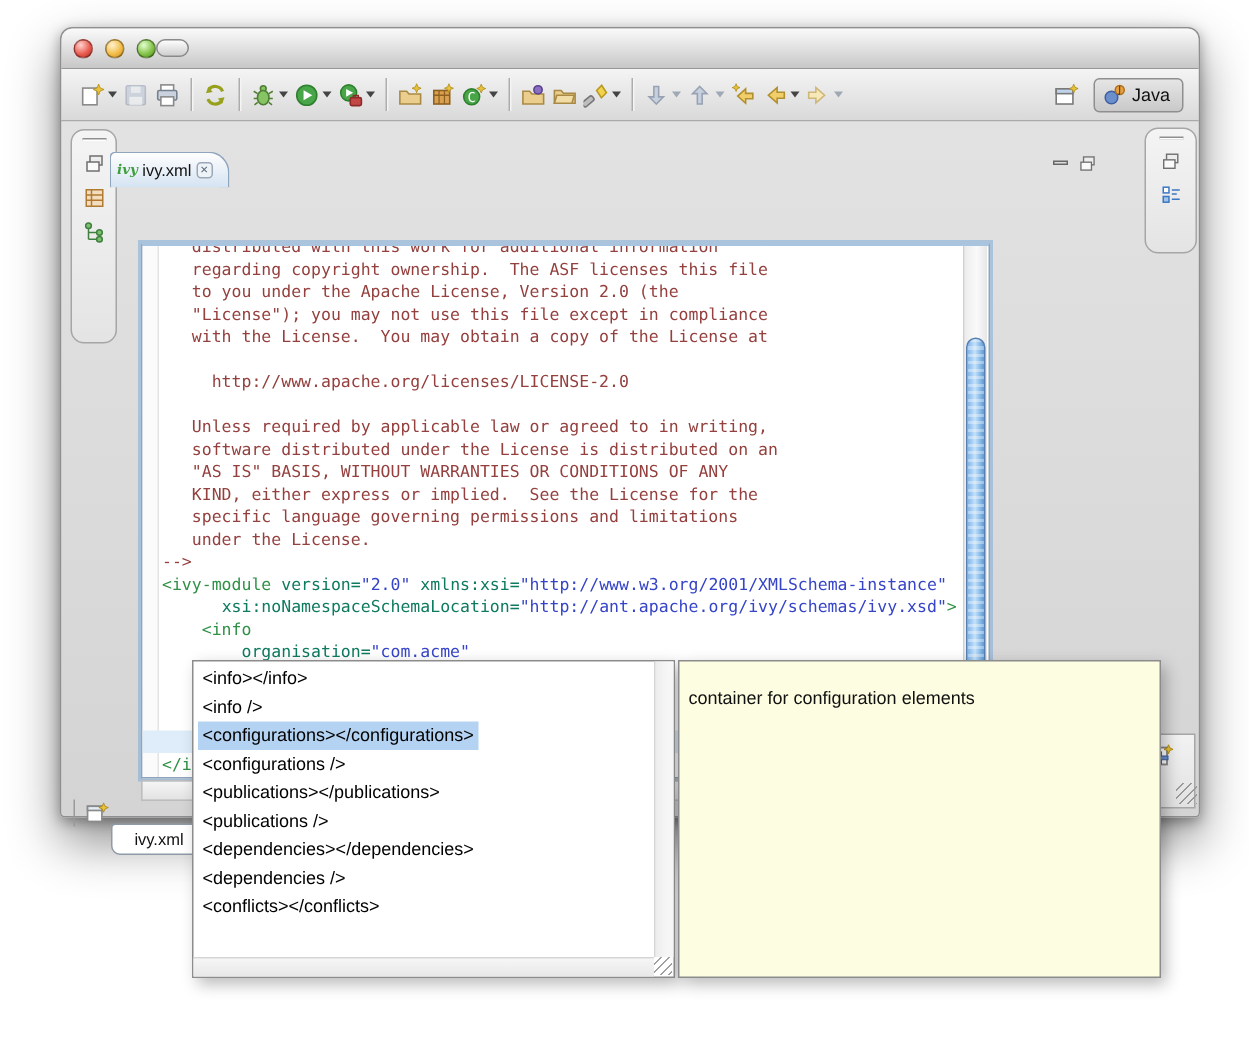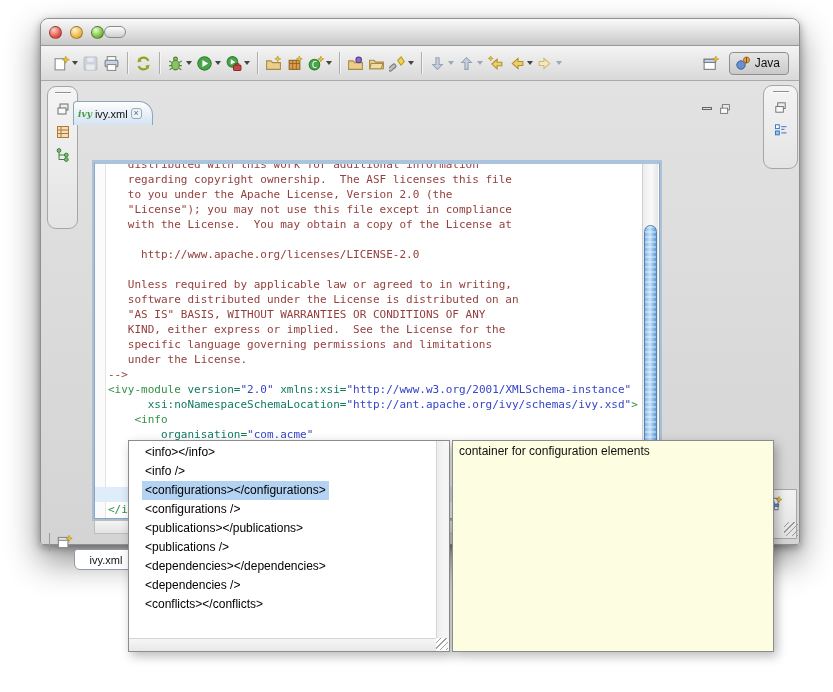--- a/index.html
+++ b/index.html
@@ -81,33 +81,33 @@
   #fv-left{left:8px;top:452px;}
   .fvsep{width:1px;height:18px;background:#9a9a9a;}
   #rb-box{position:absolute;left:717px;top:408px;width:39px;height:50px;border:1px solid #A6A6A6;
       border-radius:9px 0 0 9px;background:linear-gradient(#F2F2F2,#E2E2E2);padding:4px;}
   .grip{position:absolute;width:14px;height:14px;
       background:repeating-linear-gradient(135deg,transparent 0 3px,#999 3px 4px);}
   #win-grip{left:743px;top:441px;}
   
   #ca-list{position:absolute;left:128px;top:440px;width:322px;height:212px;background:#fff;
       border:1px solid #8C8C8C;box-shadow:3px 4px 10px rgba(0,0,0,.28);z-index:50;}
-  #ca-rows{position:absolute;left:0;top:2px;right:14px;bottom:14px;overflow:hidden;margin-left:10px;}
+  #ca-rows{position:absolute;left:0;top:2px;right:14px;bottom:14px;overflow:hidden;}
   .ca-row{height:19px;line-height:19px;font-size:12px;color:#000;padding-left:6px;white-space:pre;}
   .ca-row .hl{display:inline-block;padding:0 3px;margin-left:-3px;}
   .ca-row.sel .hl{background:var(--sel);}
   #ca-vtrack{position:absolute;right:0;top:0;bottom:13px;width:13px;
       background:linear-gradient(90deg,#EDEDED,#FBFBFB);border-left:1px solid #D5D5D5;}
   #ca-htrack{position:absolute;left:0;bottom:0;right:13px;height:13px;
       background:linear-gradient(#F6F6F6,#E8E8E8);border-top:1px solid #D5D5D5;}
   #ca-grip{right:1px;bottom:1px;width:12px;height:12px;position:absolute;
       background:repeating-linear-gradient(135deg,transparent 0 3px,#A0A0A0 3px 4px);}
   #ca-doc{position:absolute;left:452px;top:440px;width:322px;height:212px;background:var(--docbg);
       border:1px solid #8C8C8C;box-shadow:3px 4px 10px rgba(0,0,0,.28);z-index:50;
-      padding:3px 6px;font-size:12px;color:#111;}
+      padding:17px 6px;font-size:12px;color:#111;}
 </style>
 </head>
 <body>
 
 <div id="stage">
   <div id="win">
 
     <div id="titlebar">
       <div class="light red"></div>
       <div class="light yellow"></div>

